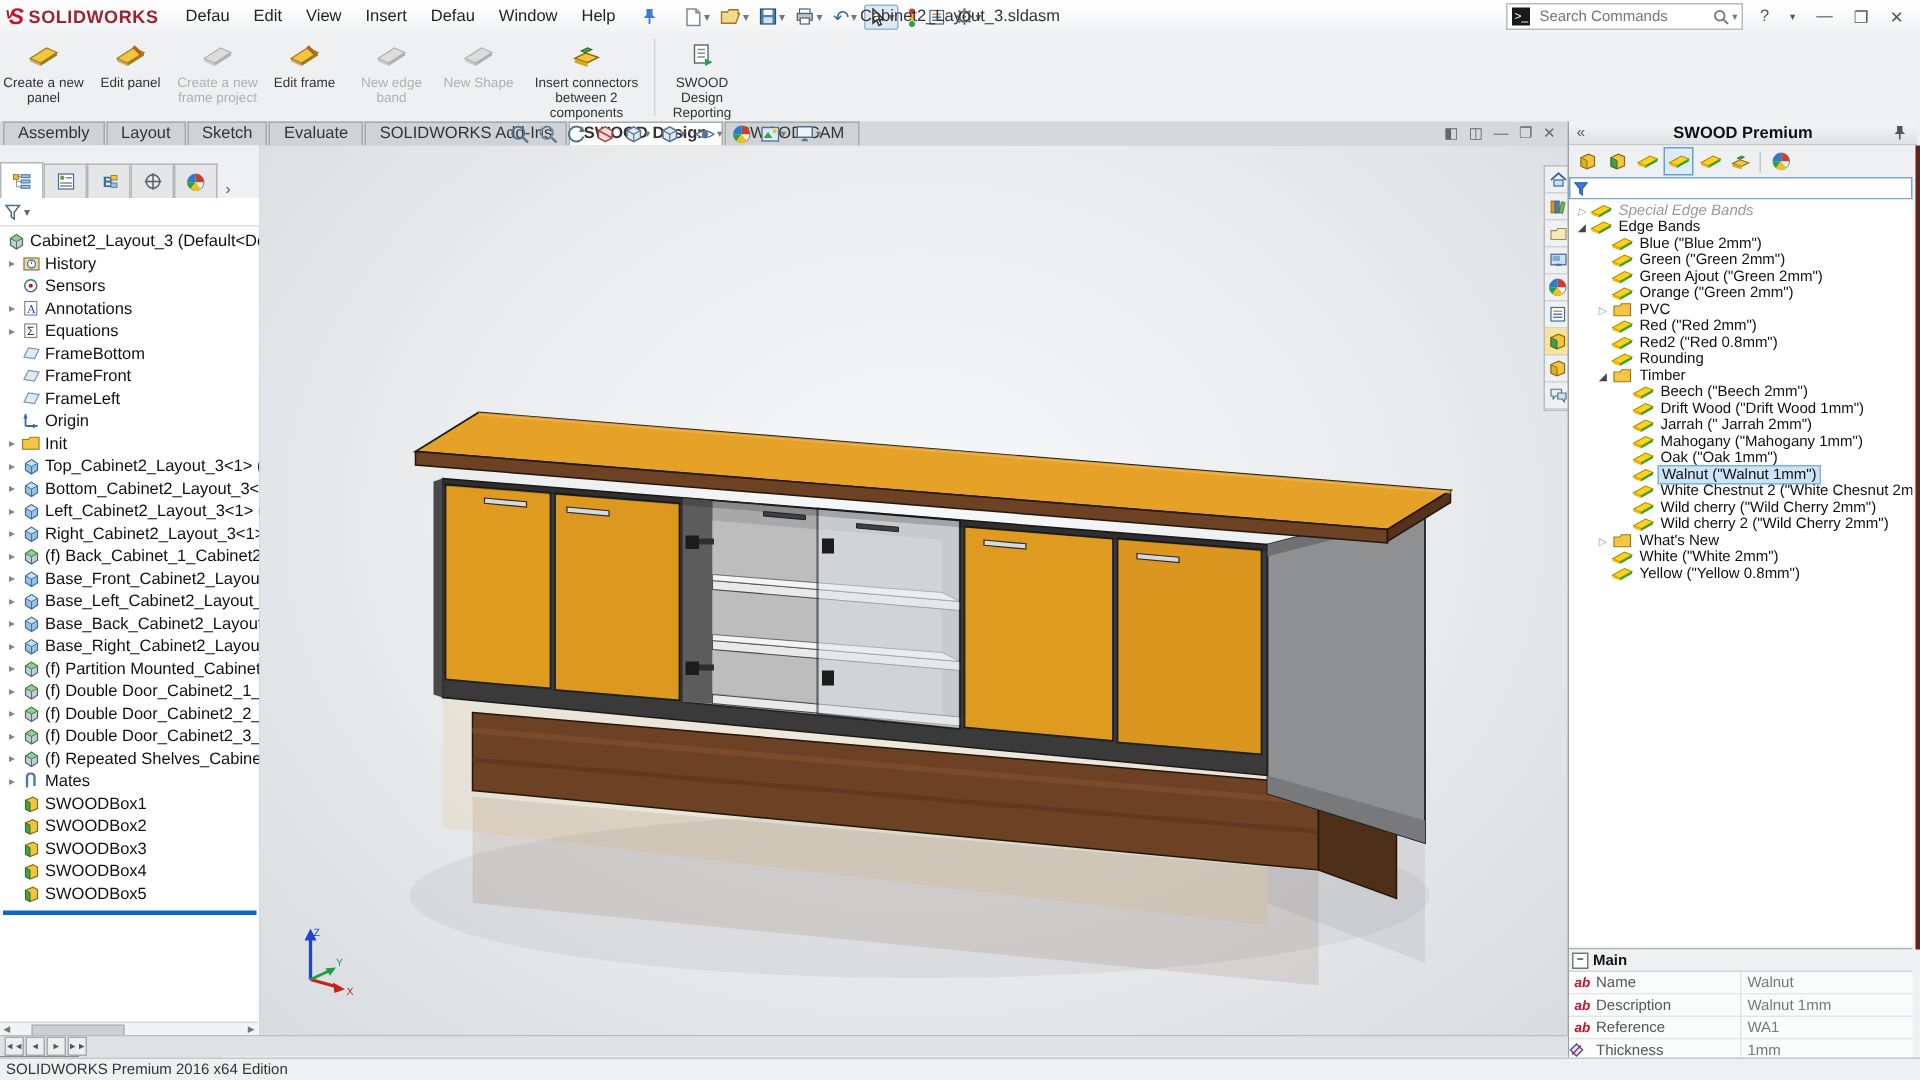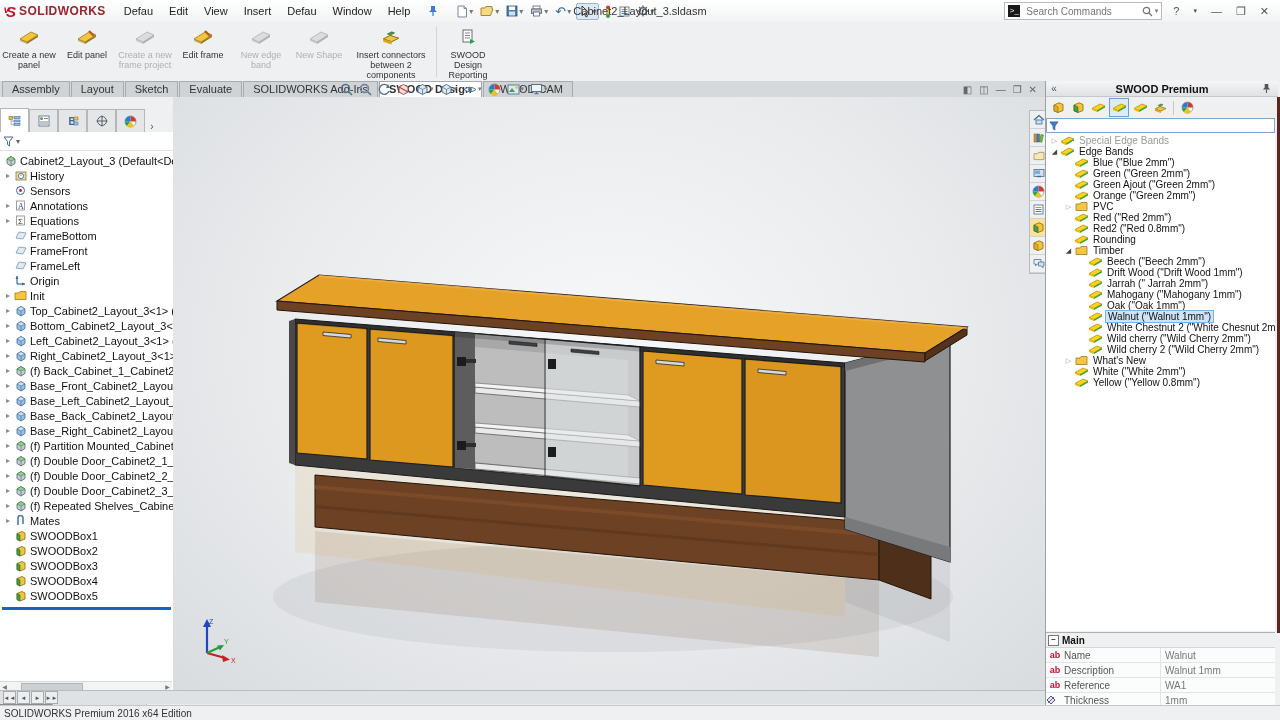--- a/index.html
+++ b/index.html
@@ -82,21 +82,21 @@
   .lrow .arr{width:9px;flex:none;text-align:center;font-size:7px;color:#888;}
   .lrow .licon{width:16px;flex:none;display:flex;justify-content:center;}
   .lrow .llabel{margin-left:2px;color:#111;padding:0 2px;}
   .lrow.gray .llabel{color:#999;}
   .lrow.sel .llabel{background:#cde4f7;border:1px solid #7fb2e0;padding:0 2px;}
   
   #props{position:absolute;left:0;right:3px;bottom:0;height:73px;background:#f4f5f6;border-top:1px solid #aab0b4;font-size:10px;}
   #props-header{height:14px;background:#eef0f1;border-bottom:1px solid #d4d7d9;display:flex;align-items:center;font-weight:bold;color:#111;}
   #props-header .box{width:9px;height:9px;border:1px solid #777;background:#fff;font-size:8px;line-height:7px;text-align:center;color:#333;margin:0 3px 0 2px;}
   .prow{height:14px;display:flex;border-bottom:1px solid #e2e4e6;background:#fbfcfc;align-items:center;}
-  .prow .picon{width:18px;flex:none;text-align:center;color:#c8102e;font-weight:bold;font-size:9px;}
+  .prow .picon{width:18px;flex:none;text-align:center;color:#c8102e;font-weight:bold;font-size:9px;font-style:italic;}
   .prow .plabel{width:96px;flex:none;color:#555;}
   .prow .pvalue{flex:1;border-left:1px solid #e2e4e6;height:100%;display:flex;align-items:center;padding-left:4px;color:#777;}
   #maroon{top:97px;right:0;width:3px;height:536px;background:#5f2320;}
   
   #bottombar{left:0;width:1045px;height:15px;bottom:14px;background:#e9ebec;border-top:1px solid #b9bcbe;display:flex;align-items:stretch;flex-direction:column;}
   #mnav{display:flex;align-items:center;gap:1px;padding:0 3px;background:#dfe2e4;}
   .mbtn{width:11px;height:11px;border:1px solid #a8abad;background:#eceeef;display:flex;align-items:center;justify-content:center;font-size:6px;color:#555;}
   .btab{padding:0 10px;display:flex;align-items:center;border-right:1px solid #c5c8ca;color:#333;background:#dfe2e4;}
   .btab.active{background:#fff;font-weight:bold;border-top:1px solid #8a8d8f;}
   #statusbar{left:0;right:0;bottom:0;height:14px;background:#eef0f1;border-top:1px solid #c5c8ca;display:flex;align-items:center;font-size:10px;color:#333;}
@@ -976,21 +976,21 @@
             <path d="M10 11 A5.5 5.5 0 0 1 3 11 L6.5 6.5 Z" fill="#f0c020"></path>
           </svg>
         </div>
       </div>
     <div id="lib-filter">
       <svg width="10" height="10" viewBox="0 0 11 11">
           <path d="M1 1 L10 1 L6.5 5.5 L6.5 10 L4.5 8.5 L4.5 5.5 Z" fill="#3a7bd5" stroke="#2a5a9a" stroke-width="0.8"></path>
         </svg>
     </div>
     <div id="lib-tree">
-        <div class="lrow gray" style="padding-left: 4px;">
+        <div class="lrow gray" style="padding-left: 4px; font-style: italic;">
           <span class="arr" style="color:#999">▷</span>
           <span class="licon">
             <svg width="15" height="11" viewBox="0 0 15 11">
               <polygon points="1,6.5 9,2 14,4 6,8.5" fill="#ffd21e" stroke="#a88a00" stroke-width="0.7"></polygon>
               <polygon points="1,6.5 6,8.5 6,10 1,8" fill="#f5b800"></polygon>
               <polygon points="6,8.5 14,4 14,5.5 6,10" fill="#2fa52f"></polygon>
             </svg>
           </span>
           <span class="llabel">Special Edge Bands</span>
         </div>

